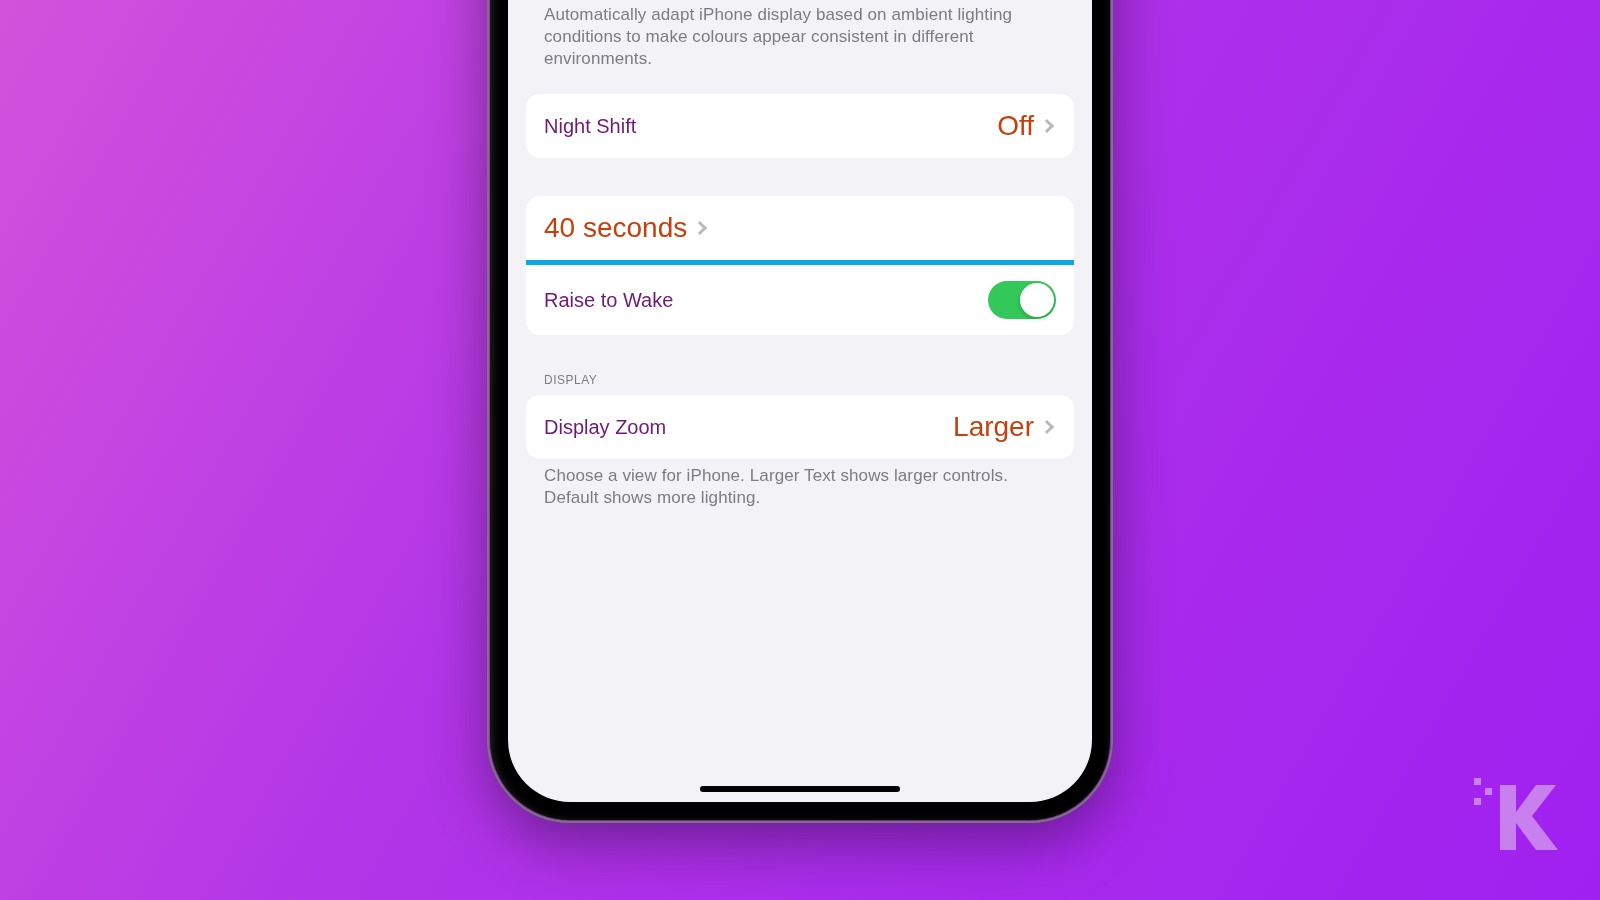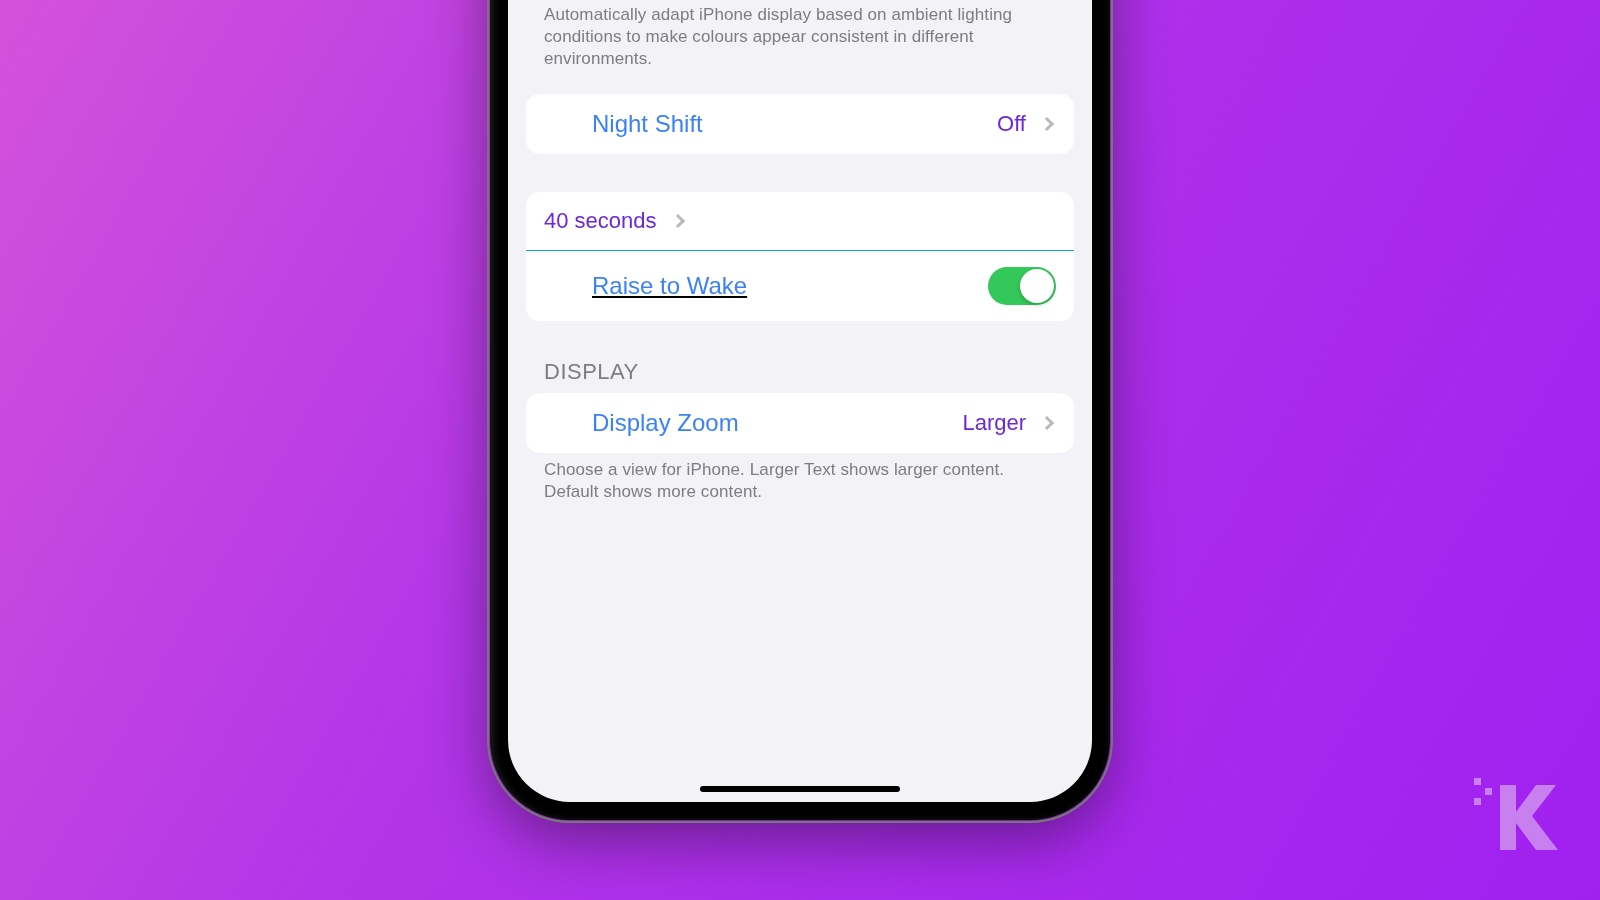--- a/index.html
+++ b/index.html
@@ -63,34 +63,32 @@
       overflow: hidden;
       margin-bottom: 38px;
     }
     .row {
       display: flex;
       align-items: center;
       padding: 16px 18px;
       min-height: 58px;
     }
     .row + .row {
-      border-top: 1px solid #0ea5e9;
-      text-decoration: underline;
+      border-top: 5px solid #0ea5e9;
     }
     .row-label {
-      font-size: 24px;
-      color: #3b82f6;
+      font-size: 20px;
+      color: #701a75;
       font-weight: 400;
       flex: 1;
-      margin-left: 48px;
     }
     .row-value {
-      font-size: 22px;
-      color: #6d28d9;
-      margin-right: 16px;
+      font-size: 28px;
+      color: #c2410c;
+      margin-right: 8px;
     }
     .chevron {
       width: 10px;
       height: 10px;
       border-right: 3px solid #b8b8bf;
       border-top: 3px solid #b8b8bf;
       transform: rotate(45deg);
       margin-right: 4px;
     }
     
@@ -125,21 +123,21 @@
       left: -22px;
       right: -22px;
       top: -10px;
       bottom: -10px;
       border: 12px solid #ff0000;
       border-radius: 34px;
       pointer-events: none;
       z-index: 5;
     }
     .section-header {
-      font-size: 22px;
+      font-size: 12px;
       color: #7c7c82;
       letter-spacing: 0.5px;
       padding: 0 18px 8px 18px;
       margin-bottom: 0;
     }
     .group.tight { margin-bottom: 0; }
     .home-indicator {
       position: absolute;
       bottom: 10px;
       left: 50%;
@@ -193,21 +191,21 @@
         <div class="section-header">DISPLAY</div>
 
         <div class="group tight">
           <div class="row">
             <span class="row-label">Display Zoom</span>
             <span class="row-value">Larger</span>
             <span class="chevron"></span>
           </div>
         </div>
 
-        <div class="footer-text">Choose a view for iPhone. Larger Text shows larger content. Default shows more content.</div>
+        <div class="footer-text">Choose a view for iPhone. Larger Text shows larger controls. Default shows more lighting.</div>
 
       </div>
       <div class="home-indicator"></div>
     </div>
   </div>
 </div>
 
 <div class="watermark">
   <svg width="90" height="90" viewBox="0 0 90 90">
     <g fill="#d9a8f0">

